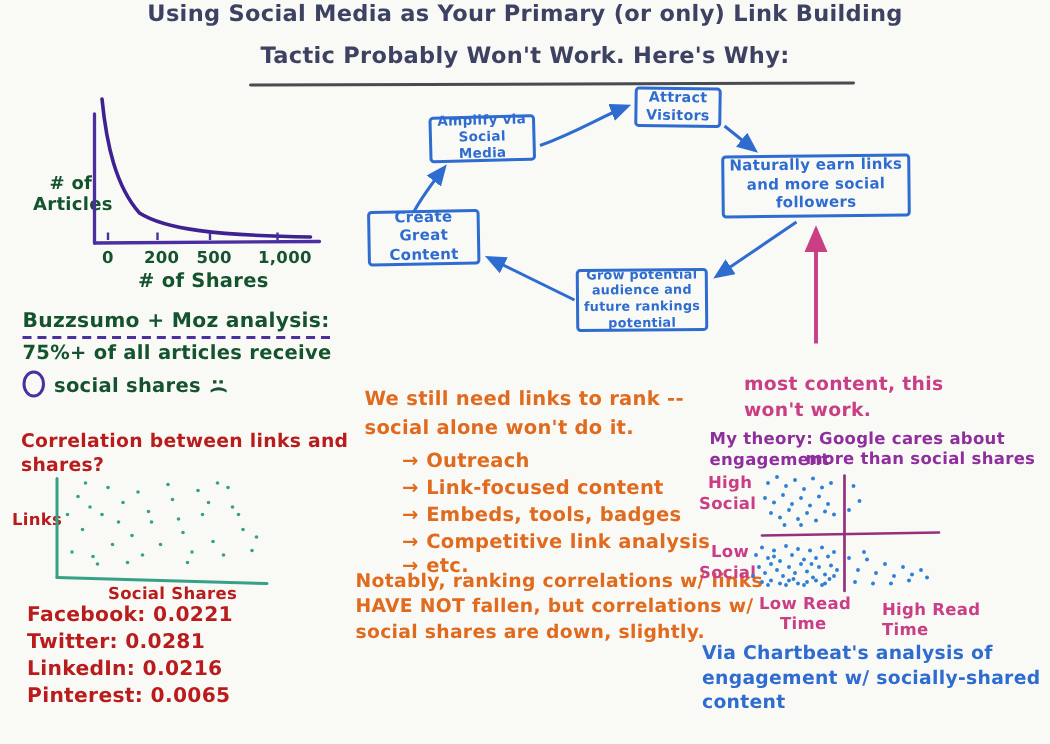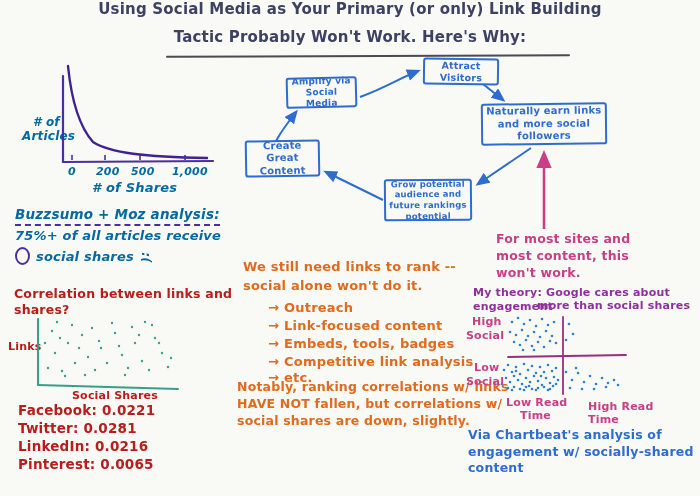--- a/index.html
+++ b/index.html
@@ -5,36 +5,36 @@
   * { margin:0; padding:0; box-sizing:border-box; }
   html,body { width:700px; height:496px; }
   body { font-family:"DejaVu Sans", sans-serif; background:#f7f7f4; overflow:hidden; }
   #board { position:relative; width:700px; height:496px; background:#f9f9f6; }
 
   .abs { position:absolute; }
   .hw { letter-spacing:0.2px; line-height:1.25; }
 
   
   .navy   { color:#3d4263; }
-  .purple { color:#0369a1;font-style:italic; }
+  .purple { color:#14532d; }
   .teal   { color:#b91c1c; }
   .orange { color:#e06a1e; }
   .blue   { color:#2e6cd0; }
   .pink   { color:#c93e85; }
   .violet { color:#8f2f9d; }
 
   .title-line1 { left:0; top:8; width:700px; text-align:center; font-size:15px; font-weight:600; }
   .title-line2 { left:0; top:28px; width:700px; text-align:center; font-size:15px; font-weight:600; }
   .divider { left:166px; top:55px; width:404px; height:2px; background:#4a4a52; border-radius:2px; transform:rotate(-0.2deg); }
 
   .cycle-box { position:absolute; border:2px solid #2e6cd0; border-radius:3px; background:rgba(249,249,246,0.85);
                color:#2e6cd0; display:flex; align-items:center; justify-content:center; text-align:center;
                font-weight:600; z-index:2; padding:2px; }
   #box-amplify { left:286px; top:77px;  width:71px;  height:31px; font-size:9px;  transform:rotate(-1.5deg); }
-  #box-attract { left:423px; top:58px;  width:76px;  height:27px; font-size:9.5px; transform:rotate(0.8deg); }
+  #box-attract { left:423px; top:58px;  width:58px;  height:27px; font-size:9.5px; transform:rotate(0.8deg); }
   #box-earn    { left:481px; top:103px; width:126px; height:42px; font-size:10px; transform:rotate(-0.6deg); }
   #box-create  { left:245px; top:140px; width:75px;  height:37px; font-size:10px; transform:rotate(-1deg); }
   #box-grow    { left:384px; top:179px; width:88px;  height:42px; font-size:8.5px; transform:rotate(-0.5deg); }
 
   .svg-layer { position:absolute; left:0; top:0; pointer-events:none; z-index:1; }
 
   .buzz-head { left:15px; top:206px; font-size:13.5px; font-weight:700; border-bottom:2px dashed #4b2fa0; padding-bottom:1px; }
   .buzz-l1 { left:15px; top:228px; font-size:13px; font-weight:600; }
   .buzz-l2 { left:15px; top:247px; font-size:13px; font-weight:600; }
   .zero-oval { display:inline-block; width:15px; height:18px; border:2px solid #4b2fa0; border-radius:50%; vertical-align:-4px; margin-right:6px; }
@@ -165,21 +165,20 @@
     <path d="M383,200 L326,172" stroke="#2e6cd0" stroke-width="2" fill="none" marker-end="url(#arrBlue)"></path>
     <path d="M544,229 L544,154" stroke="#c93e85" stroke-width="2.6" fill="none" marker-end="url(#arrPink)"></path>
   </svg>
 
   <div id="box-create" class="cycle-box hw">Create Great Content</div>
   <div id="box-amplify" class="cycle-box hw">Amplify via Social Media</div>
   <div id="box-attract" class="cycle-box hw">Attract Visitors</div>
   <div id="box-earn" class="cycle-box hw">Naturally earn links and more social followers</div>
   <div id="box-grow" class="cycle-box hw">Grow potential audience and future rankings potential</div>
 
-  <div class="caveat-l hw pink" style="top:231px;">For most sites and</div>
   <div class="caveat-l hw pink" style="top:248px;">most content, this</div>
   <div class="caveat-l hw pink" style="top:265px;">won't work.</div>
 
   <div class="abs hw orange orange-l1">We still need links to rank --</div>
   <div class="abs hw orange orange-l2">social alone won't do it.</div>
   <div class="o-item hw orange" style="top:300px;"><span class="o-arrow">→</span><span>Outreach</span></div>
   <div class="o-item hw orange" style="top:336px;"><span class="o-arrow">→</span><span>Embeds, tools, badges</span></div>
   <div class="o-item hw orange" style="top:318px;"><span class="o-arrow">→</span><span>Link-focused content</span></div>
   <div class="o-item hw orange" style="top:354px;"><span class="o-arrow">→</span><span>Competitive link analysis</span></div>
   <div class="o-item hw orange" style="top:370px;"><span class="o-arrow">→</span><span>etc.</span></div>

